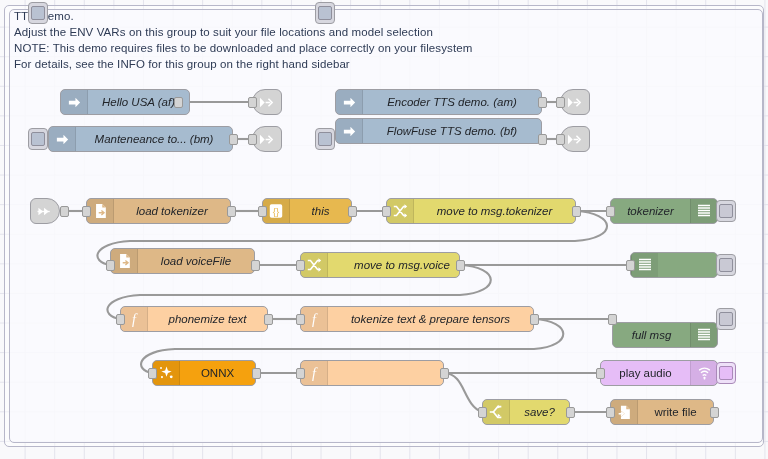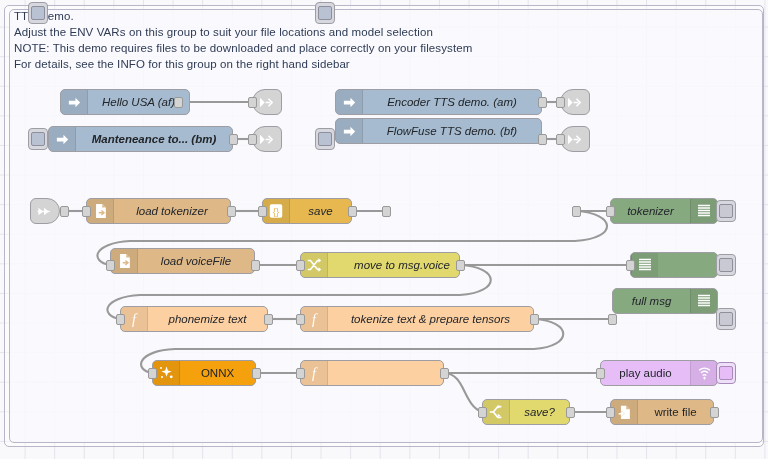--- a/index.html
+++ b/index.html
@@ -186,21 +186,21 @@
   <div class="linknode lout" style="left:560px;top:89px;">
     <svg width="17" height="15" viewBox="0 0 18 16">
       <path d="M1 3v10l5-5z" fill="#fff"></path>
       <path d="M7 8h5M10 4l4 4-4 4" stroke="#fff" stroke-width="1.6" fill="none"></path>
     </svg>
   </div>
 
   <div class="nbtn" style="left:28px;top:128px;">
     <i></i>
   </div>
-  <div class="node" style="left:48px;top:126px;width:185px;background:#a6bbcf;font-weight:bold;">
+  <div class="node" style="left:48px;top:126px;width:185px;background:#a6bbcf;">
     <span class="ico">
       <svg width="15" height="15" viewBox="0 0 16 16">
           <path d="M2 6h7V3l5 5-5 5v-3H2z" fill="#fff"></path>
         </svg>
     </span>
     <span class="lbl">Manteneance to... (bm)</span>
   </div>
   <div class="port" style="left:229px;top:134px;"></div>
   <div class="port" style="left:248px;top:134px;"></div>
   <div class="linknode lout" style="left:252px;top:126px;">
@@ -252,25 +252,34 @@
   <div class="port" style="left:227px;top:206px;"></div>
 
   <div class="port" style="left:258px;top:206px;"></div>
   <div class="node" style="left:262px;top:198px;width:90px;background:#e7b84f;">
     <span class="ico">
       <svg width="16" height="16" viewBox="0 0 18 18">
         <rect x="2" y="1.5" width="14" height="15" rx="2" fill="#fff"></rect>
         <text x="9" y="13" font-size="11" font-family="Liberation Sans, sans-serif" fill="#e7b84f" text-anchor="middle">{}</text>
       </svg>
     </span>
-    <span class="lbl">save</span>
+    <span class="lbl">this</span>
   </div>
   <div class="port" style="left:348px;top:206px;"></div>
 
   <div class="port" style="left:382px;top:206px;"></div>
+  <div class="node" style="left:386px;top:198px;width:190px;background:#e2d96e;">
+    <span class="ico">
+      <svg width="16" height="16" viewBox="0 0 18 18">
+        <path d="M2 4h3l8 10h3M2 14h3l8-10h3" stroke="#fff" stroke-width="1.8" fill="none"></path>
+        <path d="M14 1.5l3 2.5-3 2.5zM14 11.5l3 2.5-3 2.5z" fill="#fff"></path>
+      </svg>
+    </span>
+    <span class="lbl">move to msg.tokenizer</span>
+  </div>
   <div class="port" style="left:572px;top:206px;"></div>
 
   <div class="port" style="left:606px;top:206px;"></div>
   <div class="node" style="left:610px;top:198px;width:108px;background:#87a980;">
     <span class="lbl">tokenizer</span>
     <span class="ico right">
       <svg width="14" height="14" viewBox="0 0 14 14">
         <path d="M1 1.5h12M1 4h12M1 6.5h12M1 9h12M1 11.5h12" stroke="#fff" stroke-width="1.6"></path>
       </svg>
     </span>
@@ -332,21 +341,21 @@
     <span class="ico">
       <svg width="14" height="16" viewBox="0 0 14 18">
         <text x="7" y="14.5" font-size="16" font-family="Liberation Serif, serif" font-style="italic" fill="#fff" text-anchor="middle">f</text>
       </svg>
     </span>
     <span class="lbl">tokenize text &amp; prepare tensors</span>
   </div>
   <div class="port" style="left:530px;top:314px;"></div>
 
   <div class="port" style="left:608px;top:314px;"></div>
-  <div class="node" style="left:612px;top:288px;width:106px;background:#87a980;justify-content:space-between;">
+  <div class="node" style="left:612px;top:322px;width:106px;background:#87a980;justify-content:space-between;">
     <span class="lbl">full msg</span>
     <span class="ico right">
       <svg width="14" height="14" viewBox="0 0 14 14">
         <path d="M1 1.5h12M1 4h12M1 6.5h12M1 9h12M1 11.5h12" stroke="#fff" stroke-width="1.6"></path>
       </svg>
     </span>
   </div>
   <div class="nbtn rightbtn" style="left:716px;top:308px;">
     <i></i>
   </div>

